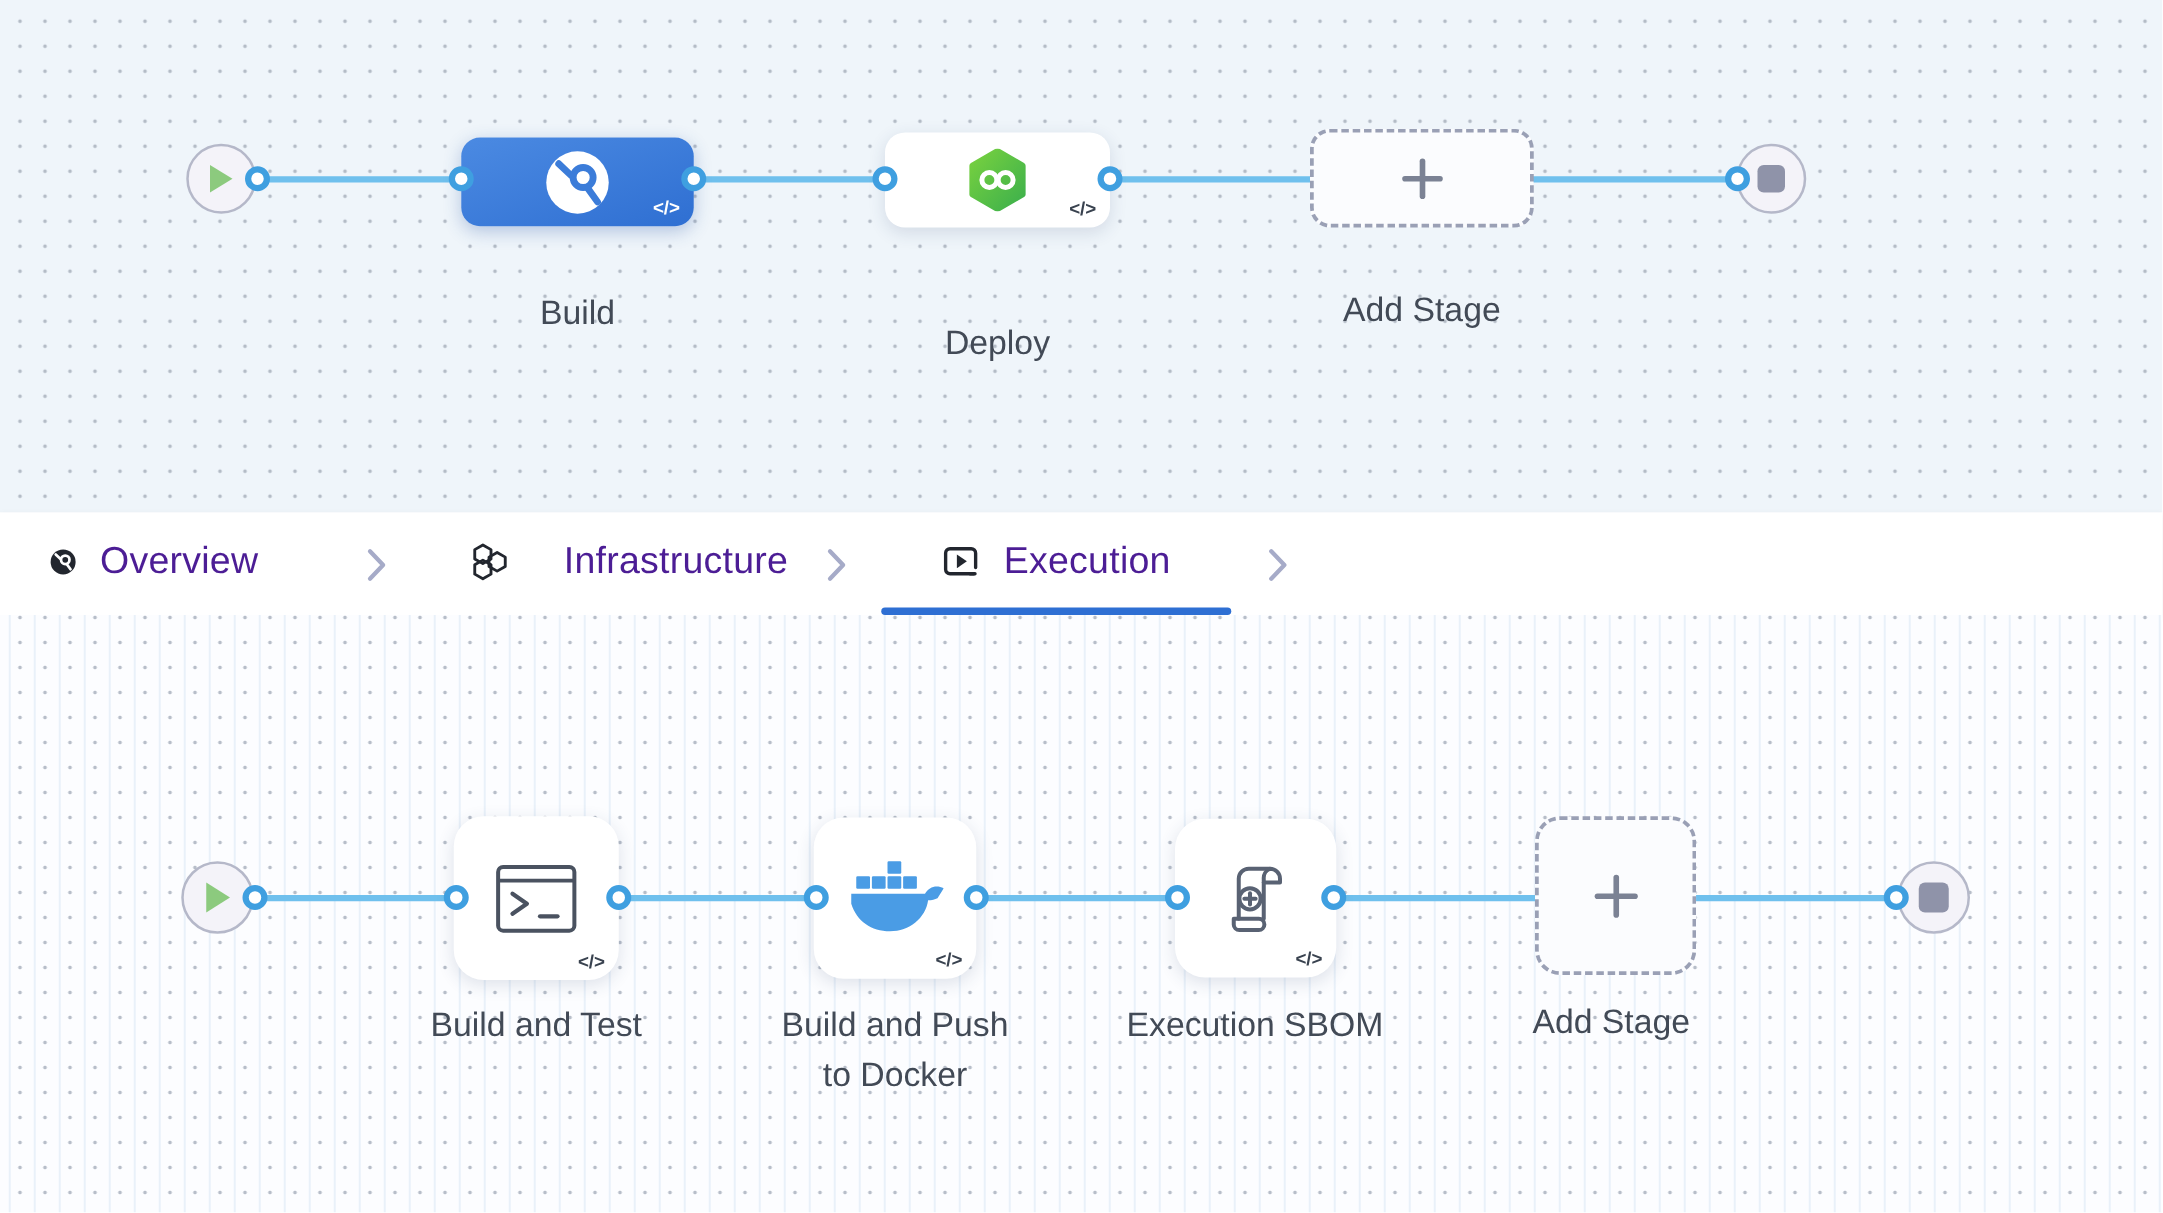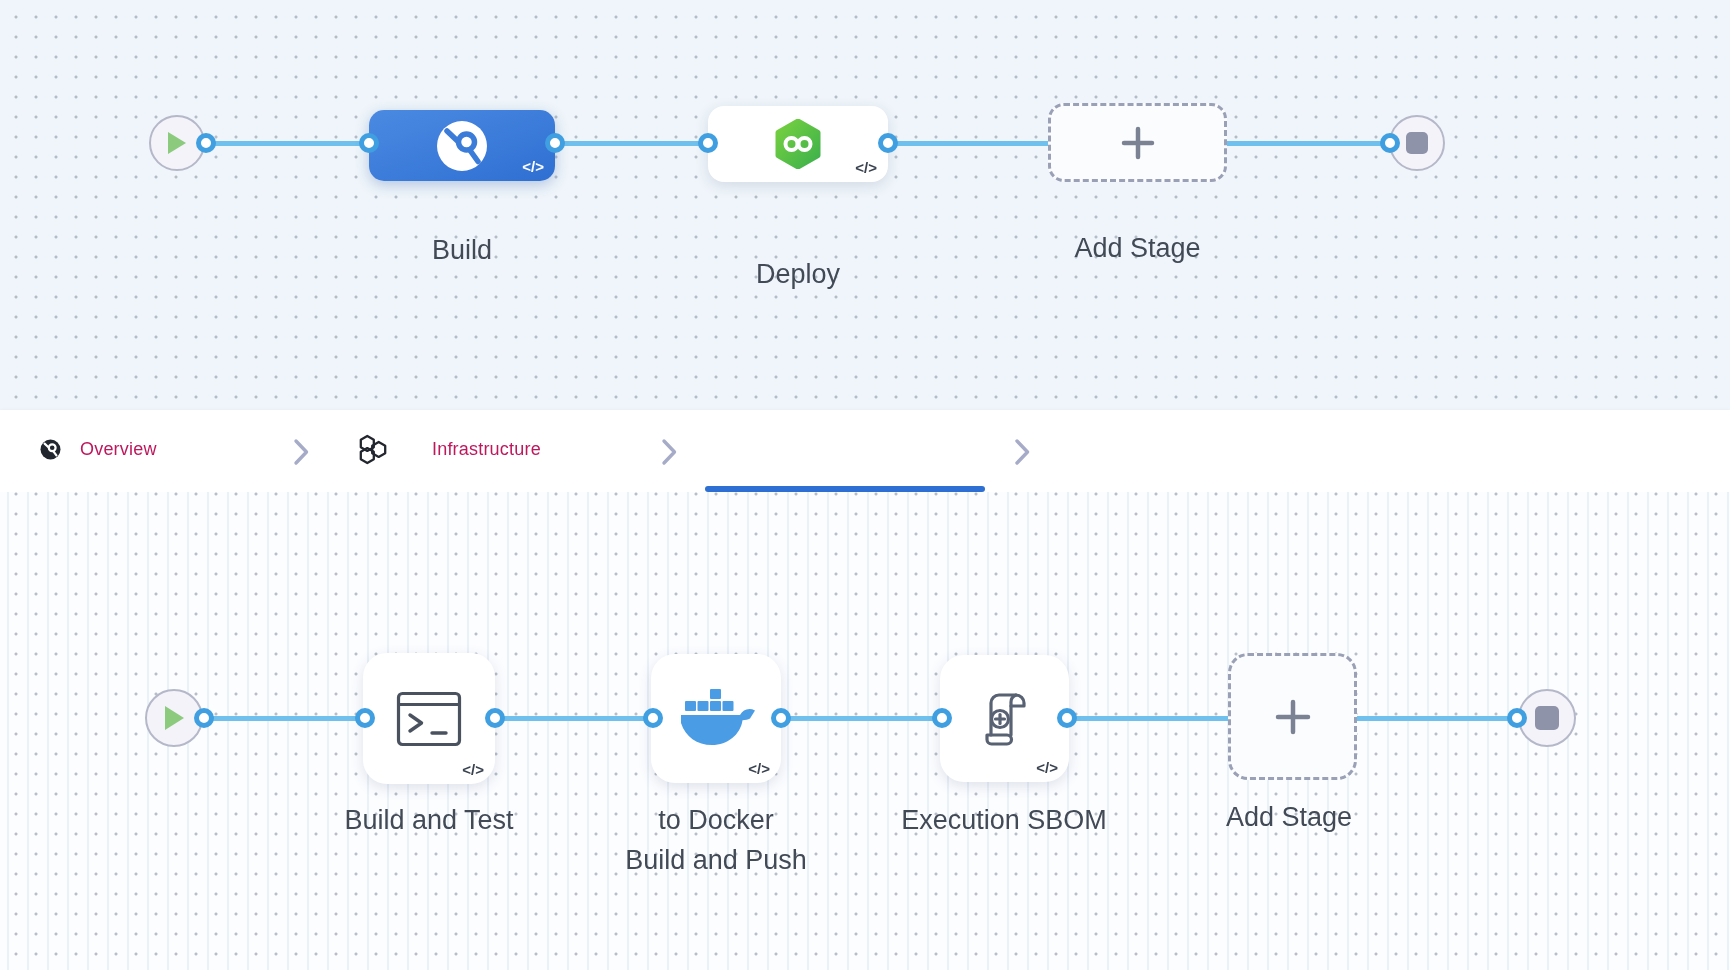--- a/index.html
+++ b/index.html
@@ -21,21 +21,21 @@
       radial-gradient(circle,#b7bec9 1.4px,transparent 1.7px),
       linear-gradient(to right,#e9f1f9 2px,transparent 2px);
     background-size:20px 20px,20px 20px;background-position:6px 12px,7px 0;
   }
   
   .tab-bar{
     position:absolute;left:0;top:410px;width:1730px;height:82px;background:#ffffff;
     box-shadow:0 2px 5px rgba(30,40,60,.10);
   }
   .tab{position:absolute;top:410px;height:78px;display:flex;align-items:center;gap:19px;cursor:pointer;}
-  .tab-label{font-size:18px;color:#be185d;letter-spacing:.2px;white-space:nowrap;text-align:right;}
+  .tab-label{font-size:30px;color:#4c1d95;letter-spacing:.2px;white-space:nowrap;text-align:right;}
   .tab-chevron{position:absolute;top:438px;}
   .tab-underline{
     position:absolute;left:705px;top:486px;width:280px;height:6px;
     background:#2e6fd3;border-radius:4px;
   }
   
   .edge{position:absolute;height:5px;background:#6fc0ed;border-radius:3px;z-index:1;}
   .port{
     position:absolute;width:20px;height:20px;border-radius:50%;
     background:#fff;border:5px solid #3f9fe0;box-sizing:border-box;z-index:4;
@@ -138,33 +138,41 @@
       <circle cx="12.2" cy="8.8" r="3.4" fill="none" stroke="#ffffff" stroke-width="2.2"></circle>
       <line x1="13.6" y1="12.6" x2="16.4" y2="16.4" stroke="#ffffff" stroke-width="2.2" stroke-linecap="round"></line>
     </svg>
     <span class="tab-label">Overview</span>
   </div>
 
   <svg class="tab-chevron" style="left:293px;" width="17" height="28" viewBox="0 0 17 28">
     <polyline points="3,3 13.5,14 3,25" fill="none" stroke="#a6abc8" stroke-width="3.4" stroke-linecap="round" stroke-linejoin="round"></polyline>
   </svg>
 
-  <div class="tab" style="left:356px;gap:44px;">
+  <div class="tab" style="left:375px;gap:44px;">
     <svg width="32" height="33" viewBox="0 0 32 33">
       <polygon points="11.3,3 17.8,6.7 17.8,14.2 11.3,17.9 4.8,14.2 4.8,6.7" fill="none" stroke="#22262e" stroke-width="2.3" stroke-linejoin="round"></polygon>
       <polygon points="11.3,17.9 17.8,21.6 17.8,29.1 11.3,32.8 4.8,29.1 4.8,21.6" fill="none" stroke="#22262e" stroke-width="2.3" stroke-linejoin="round" transform="translate(0,-2.8)"></polygon>
       <polygon points="24.2,10.5 30.7,14.2 30.7,21.7 24.2,25.4 17.7,21.7 17.7,14.2" fill="none" stroke="#22262e" stroke-width="2.3" stroke-linejoin="round" transform="translate(-1.5,-1.5)"></polygon>
     </svg>
     <span class="tab-label">Infrastructure</span>
   </div>
 
   <svg class="tab-chevron" style="left:661px;" width="17" height="28" viewBox="0 0 17 28">
     <polyline points="3,3 13.5,14 3,25" fill="none" stroke="#a6abc8" stroke-width="3.4" stroke-linecap="round" stroke-linejoin="round"></polyline>
   </svg>
 
+  <div class="tab" style="left:754px;">
+    <svg width="30" height="28" viewBox="0 0 30 28">
+      <path d="M25,24 H6 a3.5,3.5 0 0 1 -3.5,-3.5 V7.5 A3.5,3.5 0 0 1 6,4 h17 a3.5,3.5 0 0 1 3.5,3.5 V19" fill="none" stroke="#22262e" stroke-width="2.7" stroke-linecap="round"></path>
+      <polygon points="11.5,8.5 19.5,14 11.5,19.5" fill="#22262e"></polygon>
+      <line x1="22" y1="24" x2="26" y2="24" stroke="#22262e" stroke-width="2.7" stroke-linecap="round"></line>
+    </svg>
+    <span class="tab-label">Execution</span>
+  </div>
 
   <svg class="tab-chevron" style="left:1014px;" width="17" height="28" viewBox="0 0 17 28">
     <polyline points="3,3 13.5,14 3,25" fill="none" stroke="#a6abc8" stroke-width="3.4" stroke-linecap="round" stroke-linejoin="round"></polyline>
   </svg>
 
 
   <div class="tab-underline"></div>
 
   <div class="canvas-bottom"></div>
 
@@ -233,19 +241,19 @@
   <div class="port" style="left:355px;top:708px;"></div>
   <div class="port" style="left:485px;top:708px;"></div>
   <div class="port" style="left:643px;top:708px;"></div>
   <div class="port" style="left:771px;top:708px;"></div>
   <div class="port" style="left:932px;top:708px;"></div>
   <div class="port" style="left:1057px;top:708px;"></div>
   <div class="port" style="left:1507px;top:708px;"></div>
 
   <div class="node-label" style="left:319px;top:800px;width:220px;">Build and Test</div>
   <div class="node-label" style="left:606px;top:800px;width:220px;">
+    <div>Build and Push</div>
     <div>to Docker</div>
-    <div>Build and Push</div>
   </div>
   <div class="node-label" style="left:894px;top:800px;width:220px;">Execution SBOM</div>
   <div class="node-label" style="left:1179px;top:797px;width:220px;">Add Stage</div>
 
 </div>
 
 </body></html>

